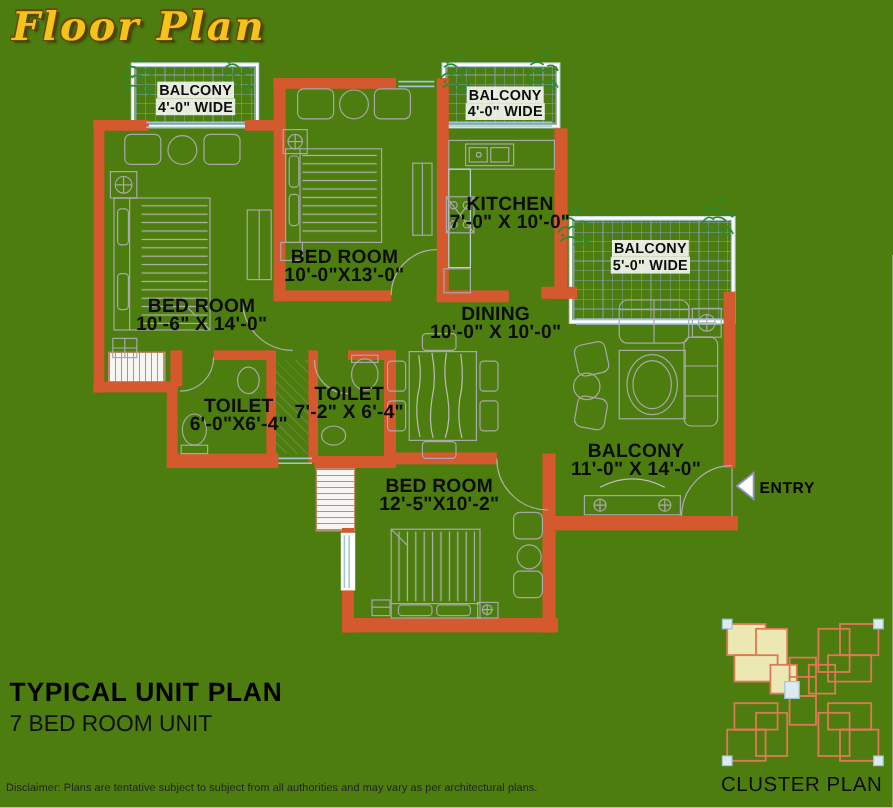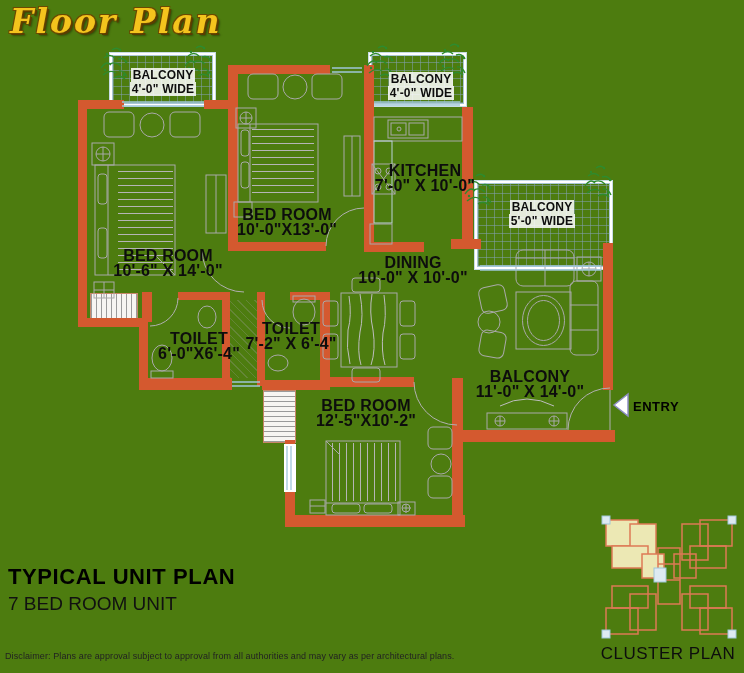--- a/index.html
+++ b/index.html
@@ -385,15 +385,15 @@
       <rect x="130" y="2" width="8" height="8"></rect>
       <rect x="4" y="116" width="8" height="8"></rect>
       <rect x="130" y="116" width="8" height="8"></rect>
       <rect x="56" y="54" width="12" height="14"></rect>
     </g>
   </svg>
   <div id="cluster-label">CLUSTER PLAN</div>
 
   <div id="footer-heading">TYPICAL UNIT PLAN</div>
   <div id="footer-unit">7 BED ROOM UNIT</div>
-  <div id="footer-disclaimer">Disclaimer: Plans are approval subject to approval from all authorities and may vary as per architectural plans.</div>
+  <div id="footer-disclaimer">Disclaimer: Plans are tentative subject to subject from all authorities and may vary as per architectural plans.</div>
 
 </div>
 
 </body></html>

